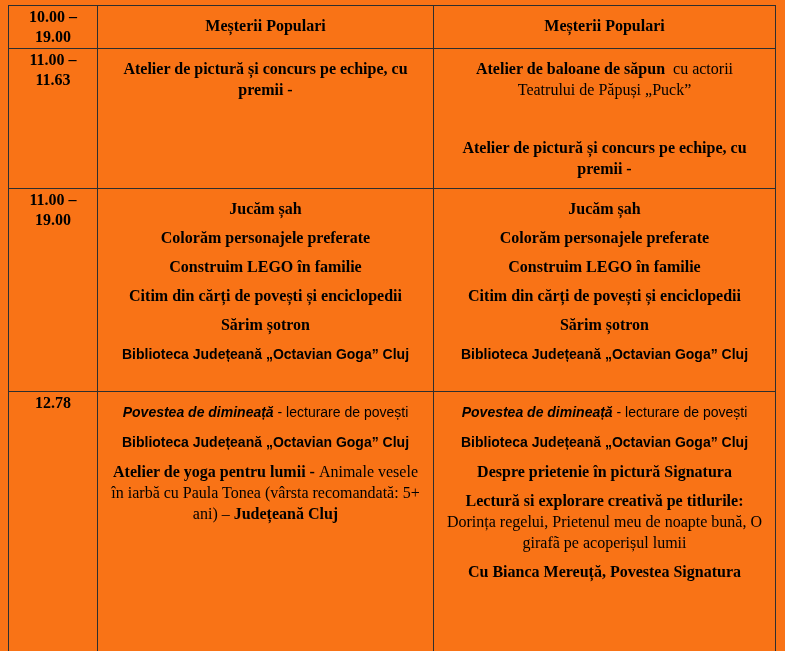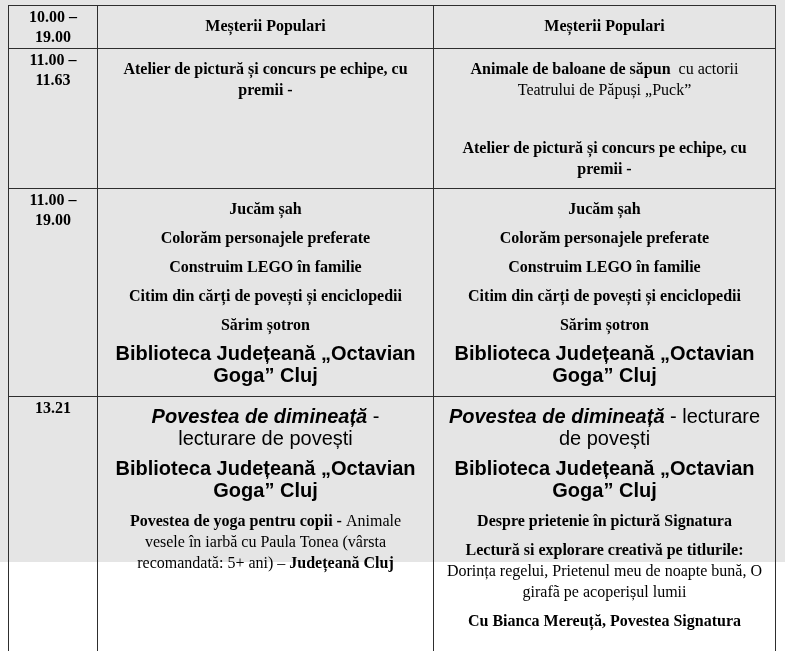--- a/index.html
+++ b/index.html
@@ -6,22 +6,22 @@
     margin: 0;
     padding: 0;
     background: #ffffff;
     width: 785px;
     height: 651px;
     overflow: hidden;
   }
   .page {
     position: relative;
     width: 785px;
-    height: 562px;
-    background: #e5e5e5;
+    height: 651px;
+    background: #f97316;
     color: #000000;
     text-decoration: underline;
   }
   table.schedule {
     position: absolute;
     left: 8px;
     top: 5px;
     width: 767px;
     border-collapse: collapse;
     table-layout: fixed;
@@ -37,21 +37,21 @@
   col.c-left { width: 336px; }
   col.c-right { width: 342px; }
 
   .serif {
     font-family: "Liberation Serif", serif;
     font-size: 16px;
     line-height: 21px;
   }
   .sans {
     font-family: "Liberation Sans", sans-serif;
-    font-size: 20px;
+    font-size: 14px;
     line-height: 21px;
   }
   .b { font-weight: 700; }
   .i { font-style: italic; }
 
   td.time-cell {
     font-family: "Liberation Serif", serif;
     font-size: 16px;
     line-height: 20px;
     font-weight: 700;
@@ -87,21 +87,21 @@
         </tr>
         <tr style="height: 119px;">
           <td class="time-cell">
             <div>11.00 –</div>
             <div>11.63</div>
           </td>
           <td class="content-cell">
             <p><span class="serif b">Atelier de pictură și concurs pe echipe, cu premii -</span></p>
           </td>
           <td class="content-cell">
-            <p><span class="serif b">Animale de baloane de săpun</span><span class="serif"> &nbsp;cu actorii Teatrului de Păpuși „Puck”</span></p>
+            <p><span class="serif b">Atelier de baloane de săpun</span><span class="serif"> &nbsp;cu actorii Teatrului de Păpuși „Puck”</span></p>
             <p class="blank">&nbsp;</p>
             <p><span class="serif b">Atelier de pictură și concurs pe echipe, cu premii -</span></p>
           </td>
         </tr>
         <tr style="height: 203px;">
           <td class="time-cell">
             <div>11.00 –</div>
             <div>19.00</div>
           </td>
           <td class="content-cell">
@@ -116,26 +116,26 @@
             <p><span class="serif b">Jucăm șah</span></p>
             <p><span class="serif b">Colorăm personajele preferate</span></p>
             <p><span class="serif b">Construim LEGO în familie</span></p>
             <p><span class="serif b">Citim din cărți de povești și enciclopedii</span></p>
             <p><span class="serif b">Sărim șotron</span></p>
             <p><span class="sans b">Biblioteca Județeană „Octavian Goga” Cluj</span></p>
           </td>
         </tr>
         <tr style="height: 290px;">
           <td class="time-cell">
-            <div>13.21</div>
+            <div>12.78</div>
           </td>
           <td class="content-cell">
             <p><span class="sans b i">Povestea de dimineață</span><span class="sans"> - lecturare de povești</span></p>
             <p><span class="sans b">Biblioteca Județeană „Octavian Goga” Cluj</span></p>
-            <p><span class="serif b">Povestea de yoga pentru copii - </span><span class="serif">Animale vesele în iarbă cu Paula Tonea (vârsta recomandată: 5+ ani) – </span><span class="serif b">Județeană Cluj</span></p>
+            <p><span class="serif b">Atelier de yoga pentru lumii - </span><span class="serif">Animale vesele în iarbă cu Paula Tonea (vârsta recomandată: 5+ ani) – </span><span class="serif b">Județeană Cluj</span></p>
           </td>
           <td class="content-cell">
             <p><span class="sans b i">Povestea de dimineață</span><span class="sans"> - lecturare de povești</span></p>
             <p><span class="sans b">Biblioteca Județeană „Octavian Goga” Cluj</span></p>
             <p><span class="serif b">Despre prietenie în pictură Signatura</span></p>
             <p><span class="serif b">Lectură si explorare creativă pe titlurile:</span><span class="serif"> Dorința regelui, Prietenul meu de noapte bună, O girafã pe acoperișul lumii</span></p>
             <p><span class="serif b">Cu Bianca Mereuță, Povestea Signatura</span></p>
           </td>
         </tr>
       </tbody>

